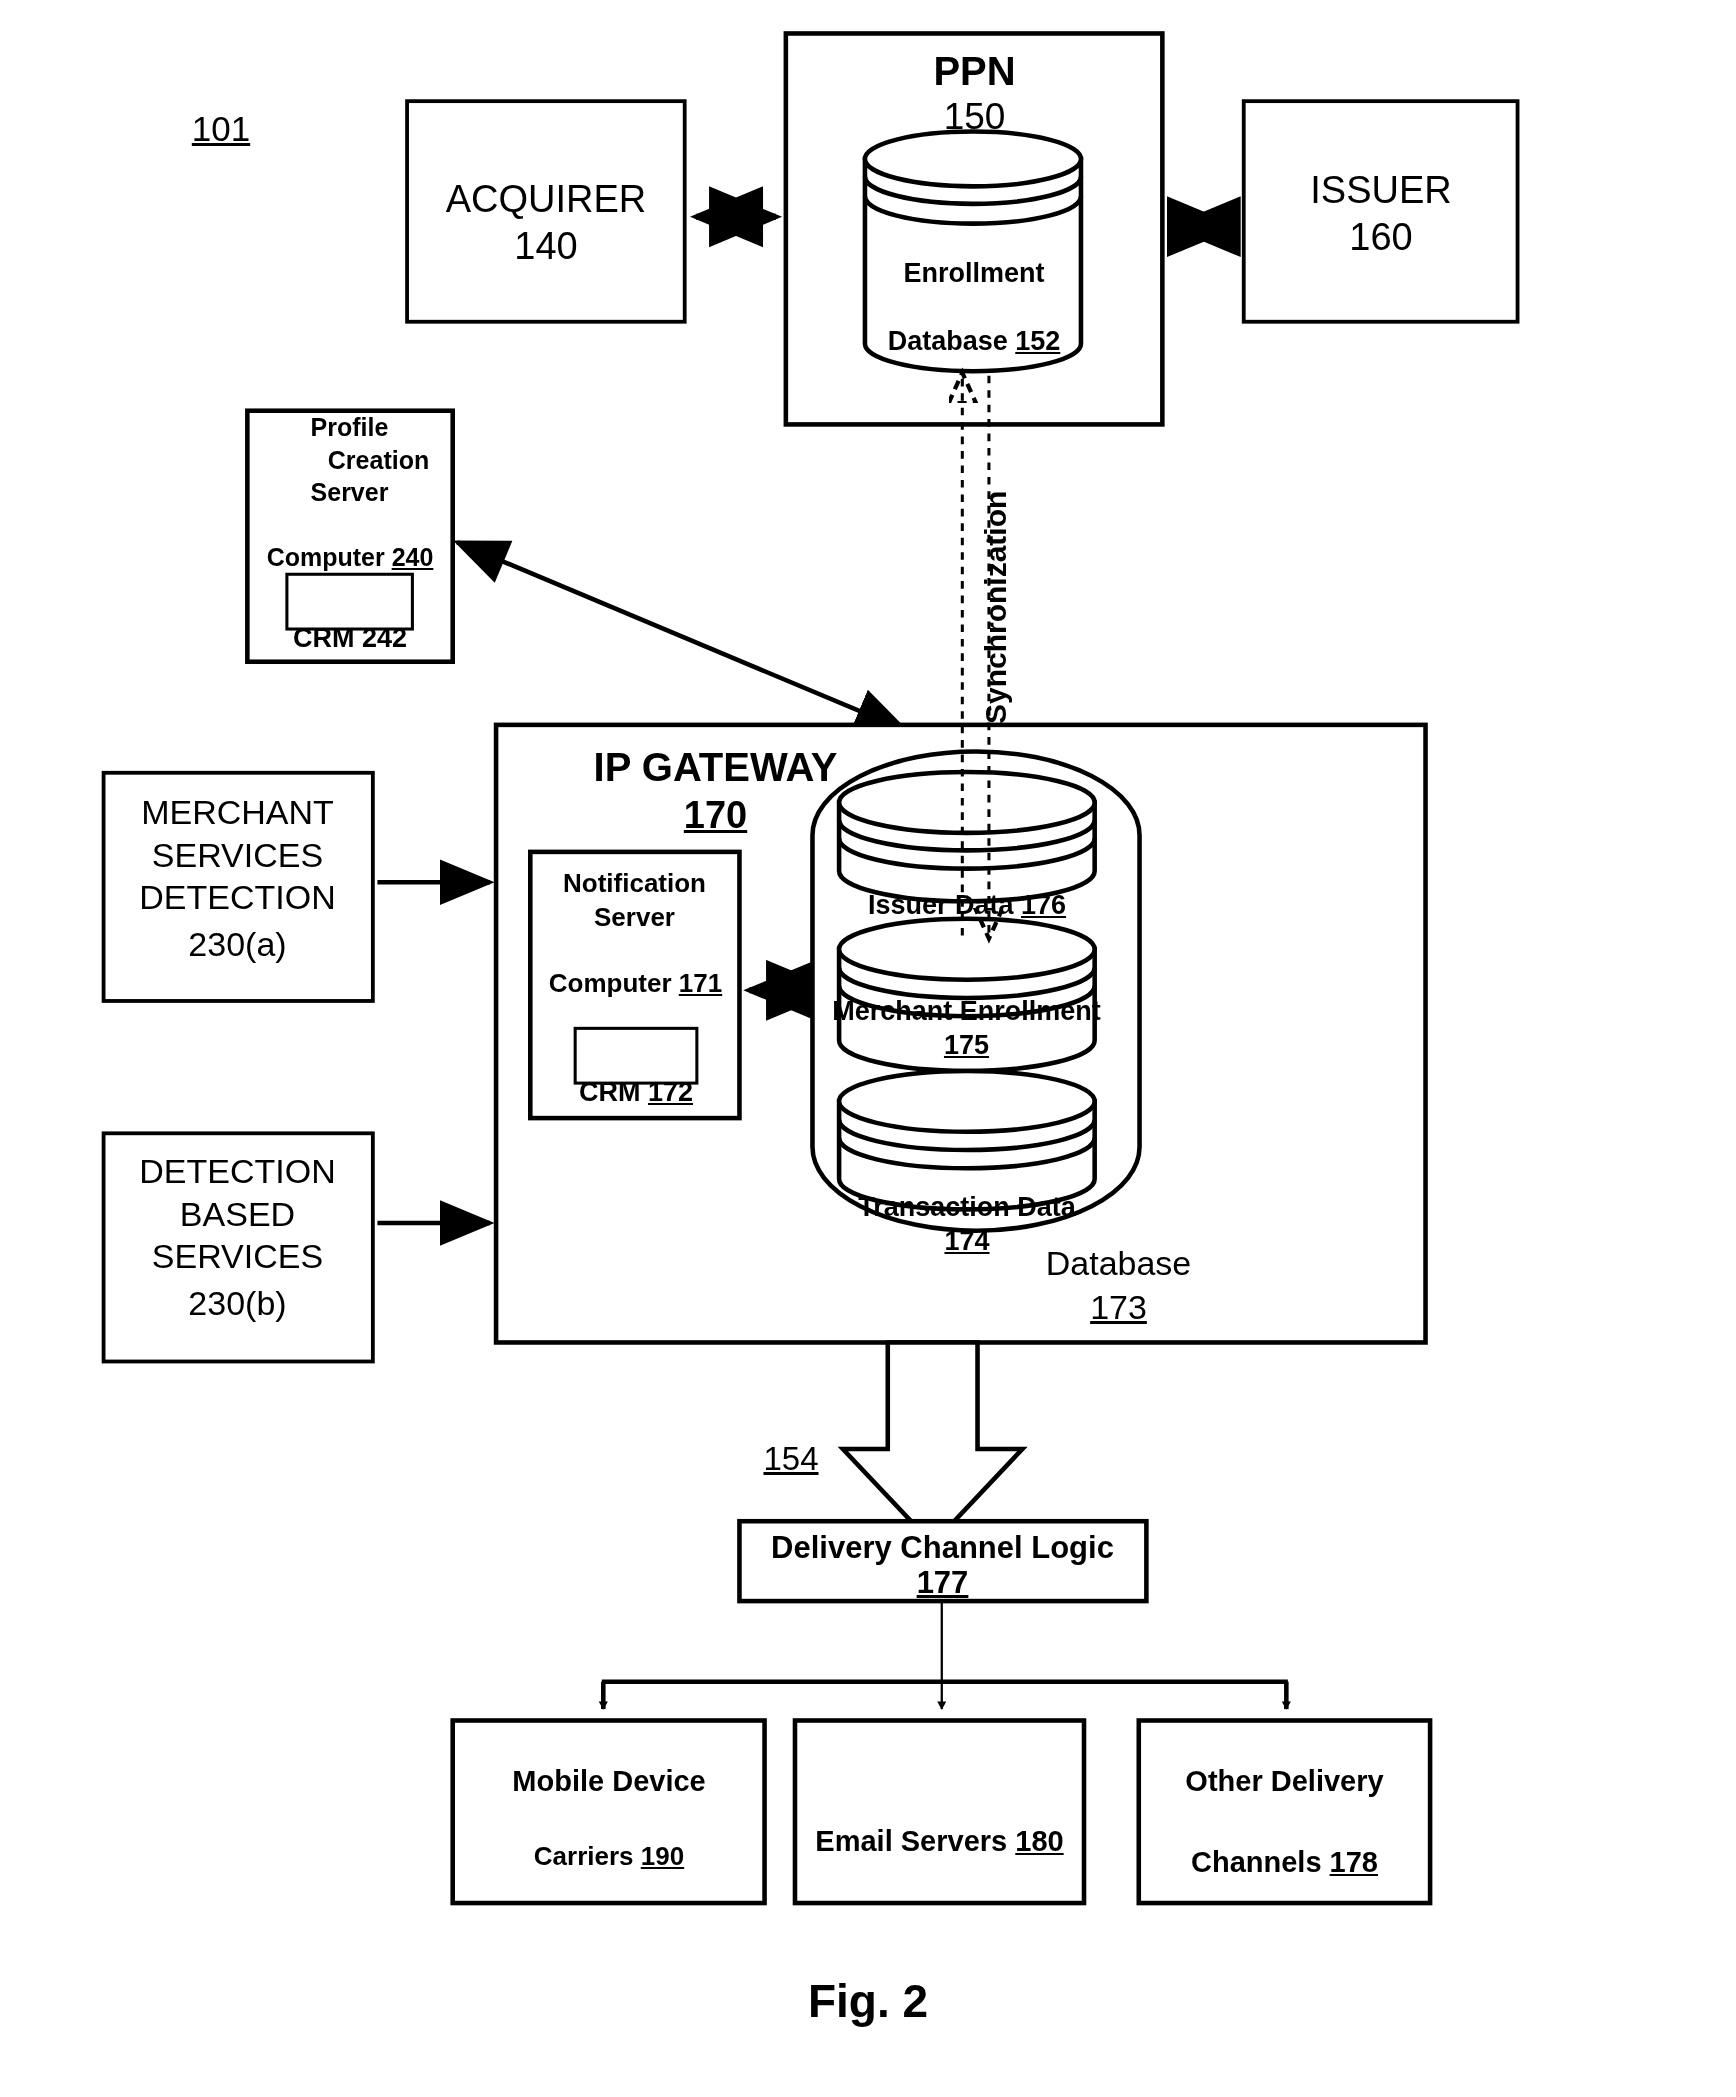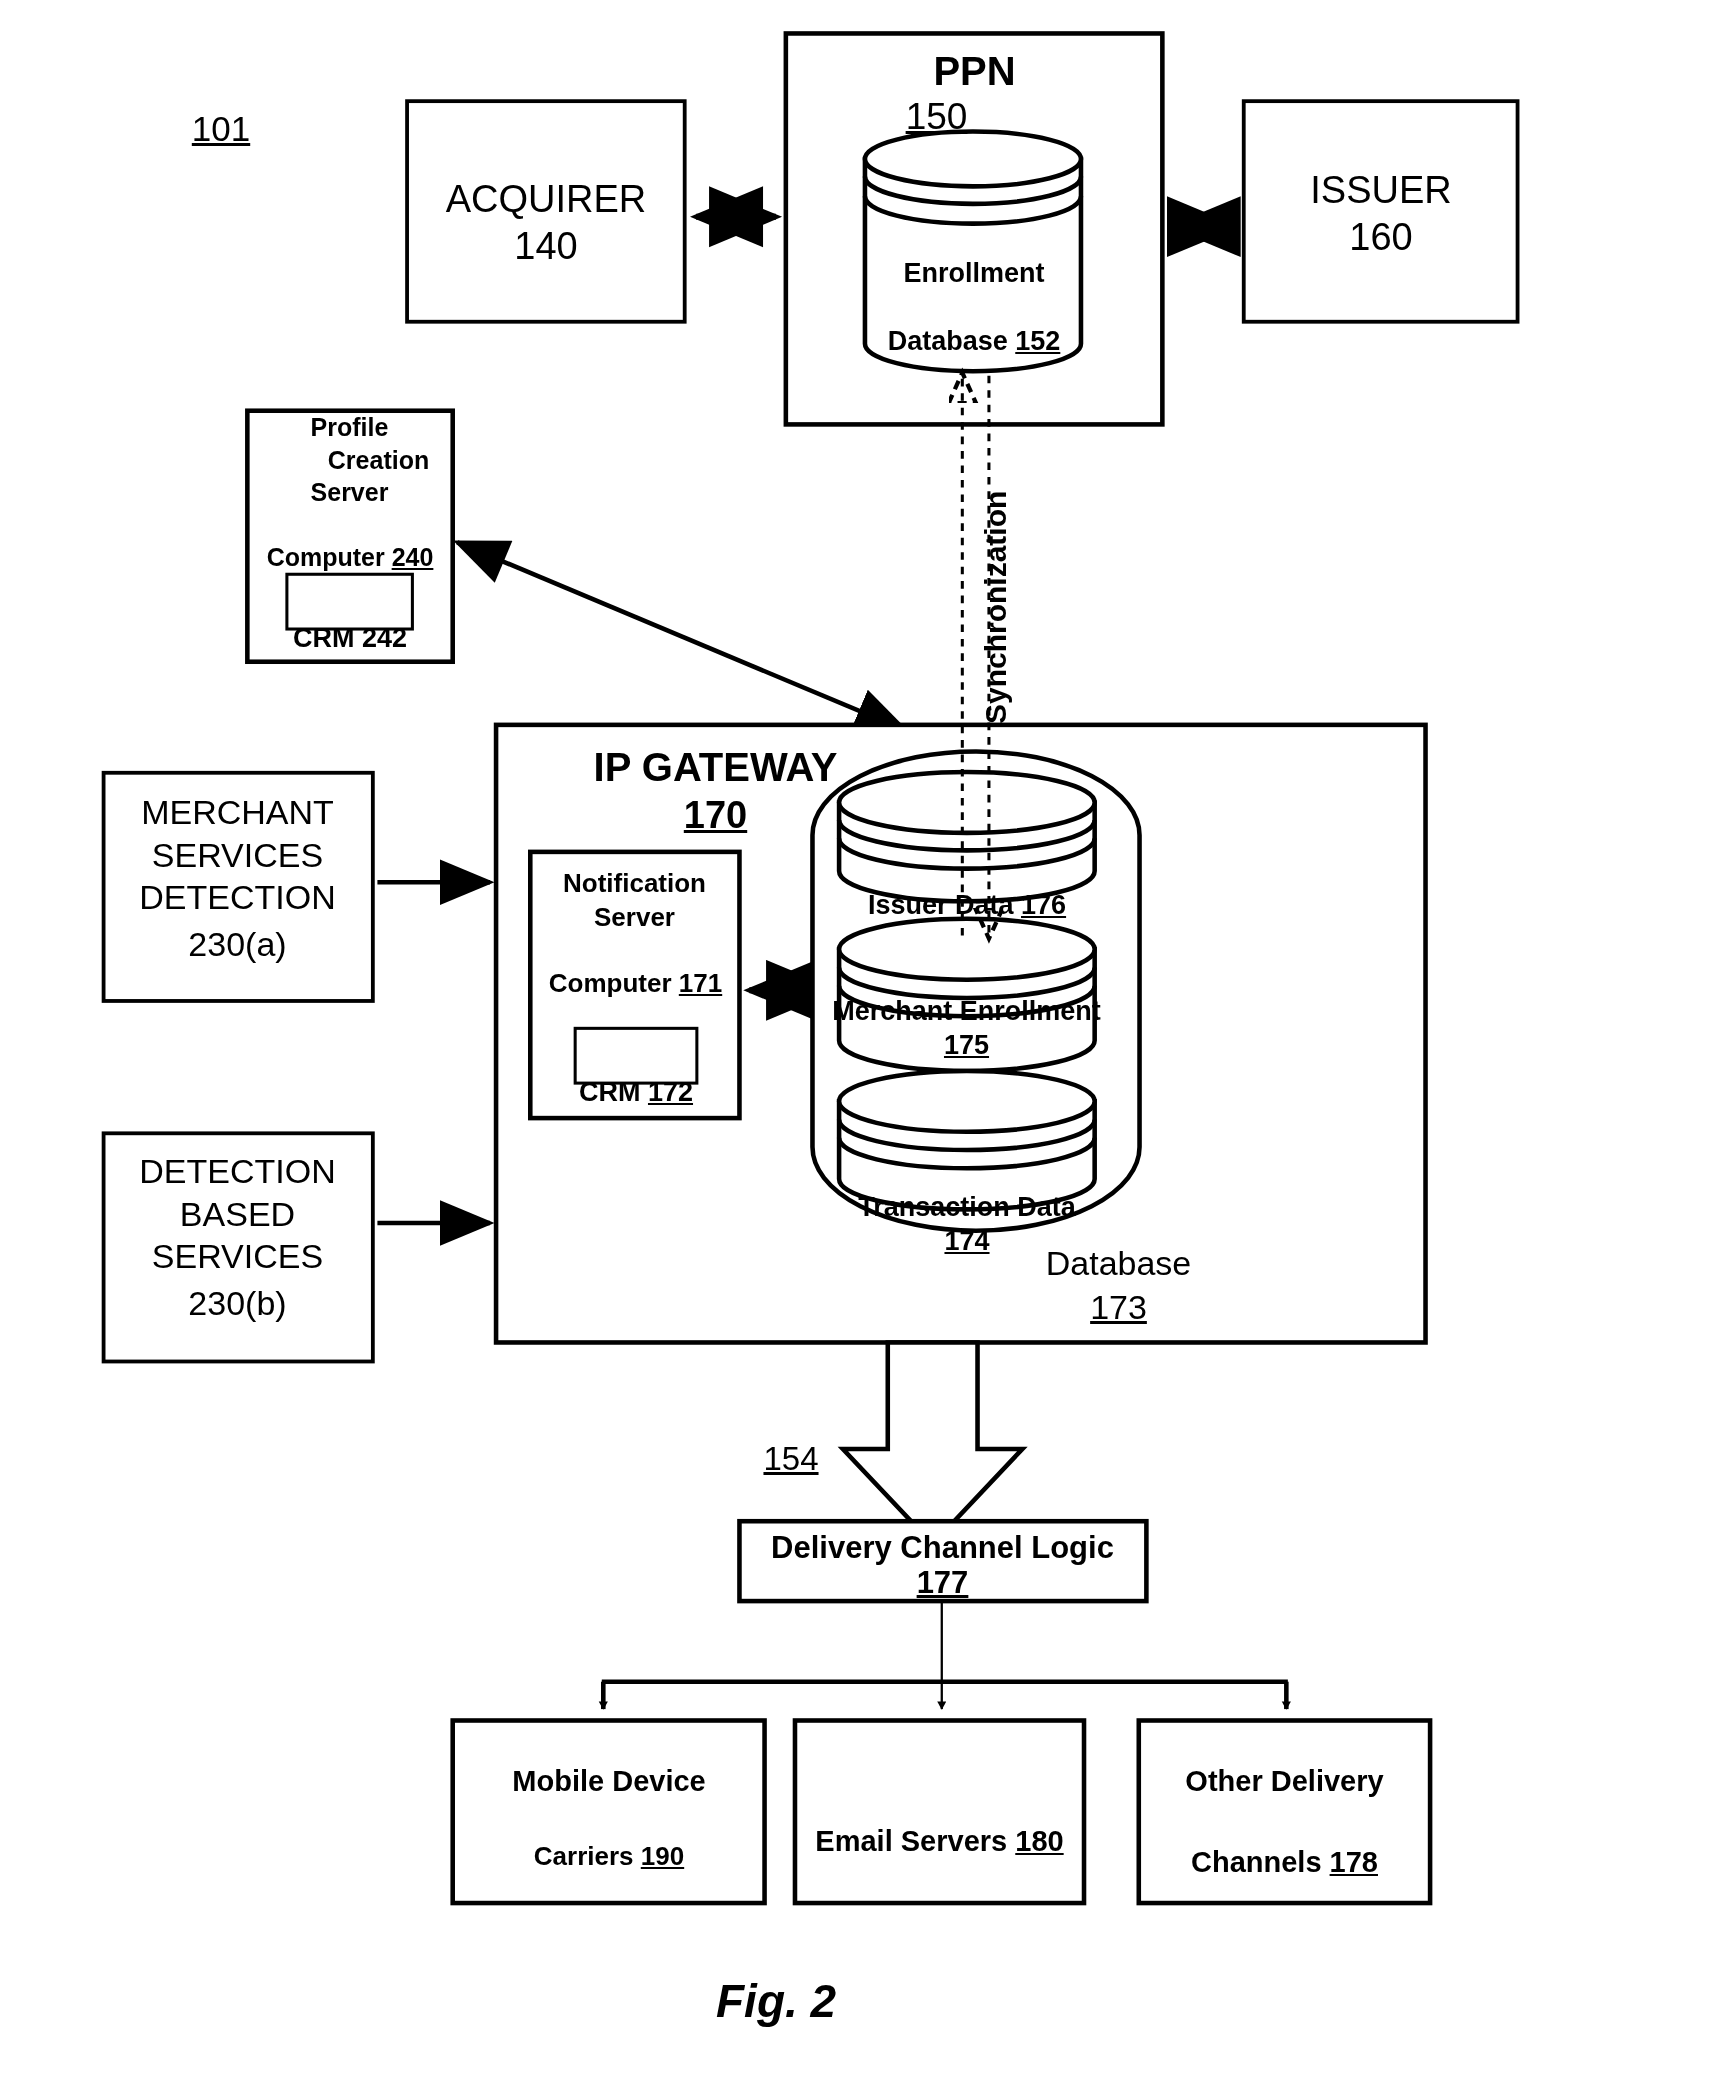--- a/index.html
+++ b/index.html
@@ -36,22 +36,21 @@
   .sync-label {
     position: absolute;
     font-weight: bold;
     transform: rotate(-90deg);
     transform-origin: left top;
     white-space: nowrap;
   }
   .fig-caption {
     position: absolute;
     font-weight: bold;
-    text-align: left;
-    font-style: italic;
+    text-align: center;
   }
 </style>
 </head>
 <body>
 
 <div id="page">
 
   <svg class="layer" viewBox="0 0 2282 2757">
     <defs>
       <marker id="ah" markerWidth="14" markerHeight="14" refX="11" refY="5" orient="auto" markerUnits="strokeWidth">
@@ -185,21 +184,21 @@
       <rect x="1497" y="2262" width="383" height="240" fill="#fff" stroke="#000" stroke-width="6"></rect>
     </g>
   </svg>
 
   <div class="txt ref" style="left:164px; top:107px; width:114px; font-size:35px;">101</div>
 
   <div class="txt" style="left:407px; top:175px; width:278px; font-size:38px;">ACQUIRER</div>
   <div class="txt" style="left:407px; top:222px; width:278px; font-size:38px;">140</div>
 
   <div class="txt bold" style="left:786px; top:46px; width:377px; font-size:40px;">PPN</div>
-  <div class="txt" style="left:748px; top:93px; width:377px; font-size:37px;text-decoration:underline;">150</div>
+  <div class="txt" style="left:786px; top:93px; width:377px; font-size:37px;">150</div>
 
   <div class="txt bold" style="left:837px; top:256px; width:274px; font-size:27px;">Enrollment</div>
   <div class="txt bold" style="left:837px; top:289px; width:274px; font-size:27px;">
     <span>Database</span><span> </span><span class="ref">152</span>
   </div>
 
   <div class="txt" style="left:1244px; top:166px; width:274px; font-size:38px;">ISSUER</div>
   <div class="txt" style="left:1244px; top:213px; width:274px; font-size:38px;">160</div>
 
   <div class="txt bold" style="left:247px; top:411px; width:205px; font-size:25px;">Profile</div>

